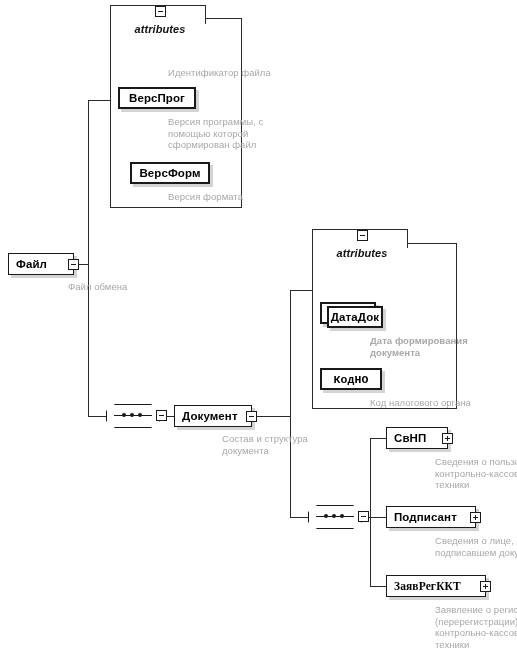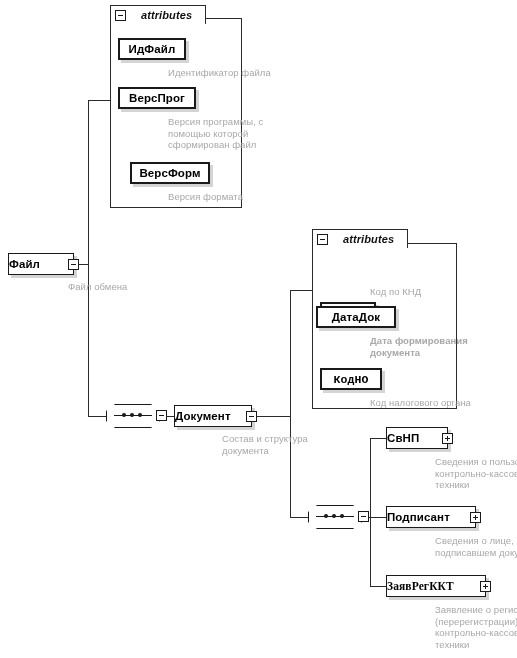--- a/index.html
+++ b/index.html
@@ -34,21 +34,22 @@
   .attr-tab {
     position: absolute;
     border: 1px solid #2b2b2b;
     border-bottom: none;
     background: #ffffff;
     box-sizing: border-box;
     height: 19px;
     display: flex;
     align-items: center;
     padding-left: 4px;
-    gap: 15px;
+    gap: 6px;
+    flex-direction: column;
   }
   .attr-tab-label {
     font-style: italic;
     font-weight: bold;
     font-size: 11px;
     color: #111111;
     letter-spacing: 0.1px;
   }
 
   
@@ -91,20 +92,21 @@
     height: 22px;
     box-shadow: 3px 3px 0 0 #d4d4d4;
   }
   .node.attr-node {
     border: 2px solid #1a1a1a;
     justify-content: center;
   }
   .node.elem-node {
     border: 1px solid #1a1a1a;
     justify-content: flex-start;
+    padding-left: 7px;
   }
   .node-label {
     font-size: 11.5px;
     font-weight: bold;
     color: #000000;
     white-space: nowrap;
     letter-spacing: 0.1px;
   }
   .node .toggle {
     margin-left: auto;
@@ -199,23 +201,20 @@
   <div class="line-h" style="left:370px; top:438px; width:16px;"></div>
   <div class="line-h" style="left:370px; top:517px; width:16px;"></div>
   <div class="line-h" style="left:370px; top:586px; width:16px;"></div>
 
   <div class="attr-box" style="left:110px; top:18px; width:132px; height:190px;"></div>
   <div class="attr-tab" style="left:110px; top:5px; width:96px;">
     <span class="toggle"></span>
     <span class="attr-tab-label">attributes</span>
   </div>
 
-  <div class="node attr-node" style="left:118px; top:38px; width:68px;">
-    <span class="node-label">ИдФайл</span>
-  </div>
   <div class="desc" style="left:122px; top:67px; width:116px;">Идентификатор файла</div>
 
   <div class="node attr-node" style="left:118px; top:87px; width:78px;">
     <span class="node-label">ВерсПрог</span>
   </div>
   <div class="desc" style="left:122px; top:116px; width:116px;">Версия программы, с
 помощью которой
 сформирован файл</div>
 
   <div class="node attr-node" style="left:130px; top:162px; width:80px;">
@@ -231,23 +230,22 @@
 
   <div class="attr-box" style="left:312px; top:243px; width:145px; height:166px;"></div>
   <div class="attr-tab" style="left:312px; top:229px; width:96px;">
     <span class="toggle"></span>
     <span class="attr-tab-label">attributes</span>
   </div>
 
   <div class="node attr-node" style="left:320px; top:257px; width:56px;margin-top:45px;">
     <span class="node-label">КНД</span>
   </div>
-  <div class="desc" style="left:324px; top:286px; width:128px;">Код по КНД</div>
-
-  <div class="node attr-node" style="left:316px; top:306px; width:80px;text-align:center;">
+
+  <div class="node attr-node" style="left:327px; top:306px; width:56px;text-align:center;">
     <span class="node-label">ДатаДок</span>
   </div>
   <div class="desc" style="left:324px; top:335px; width:128px;font-weight:bold;">Дата формирования
 документа</div>
 
   <div class="node attr-node" style="left:320px; top:368px; width:62px;font-family:Liberation Mono, monospace;">
     <span class="node-label">КодНО</span>
   </div>
   <div class="desc" style="left:324px; top:397px; width:132px;">Код налогового органа</div>
 

